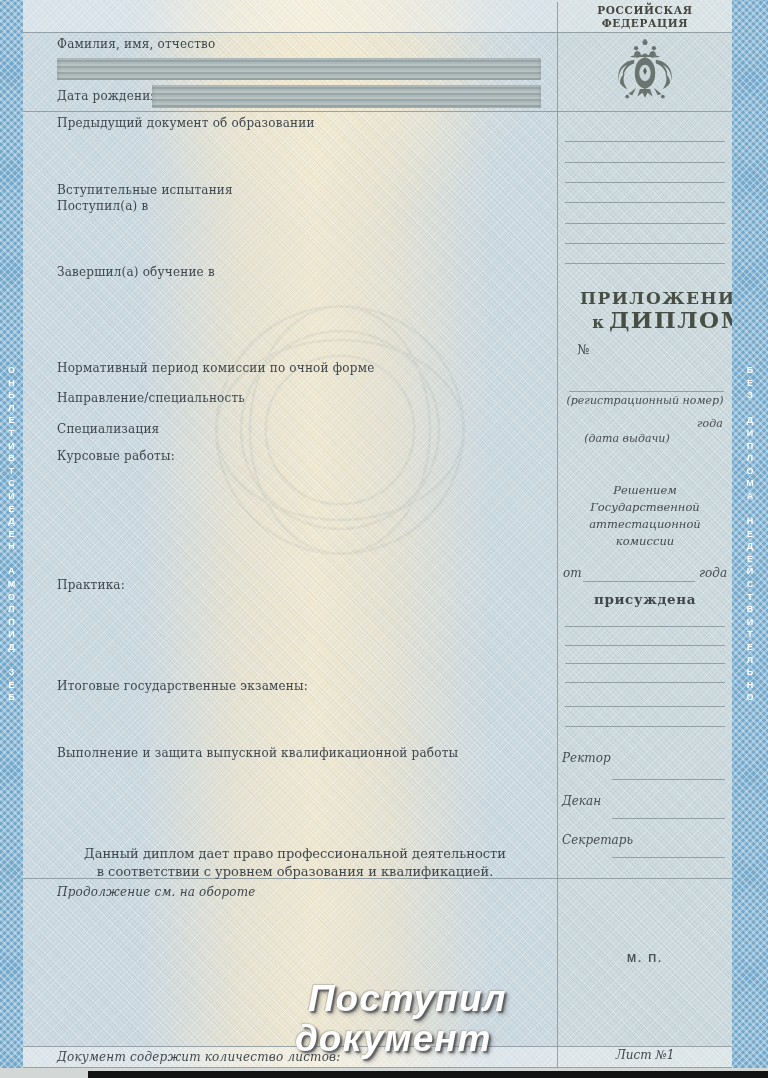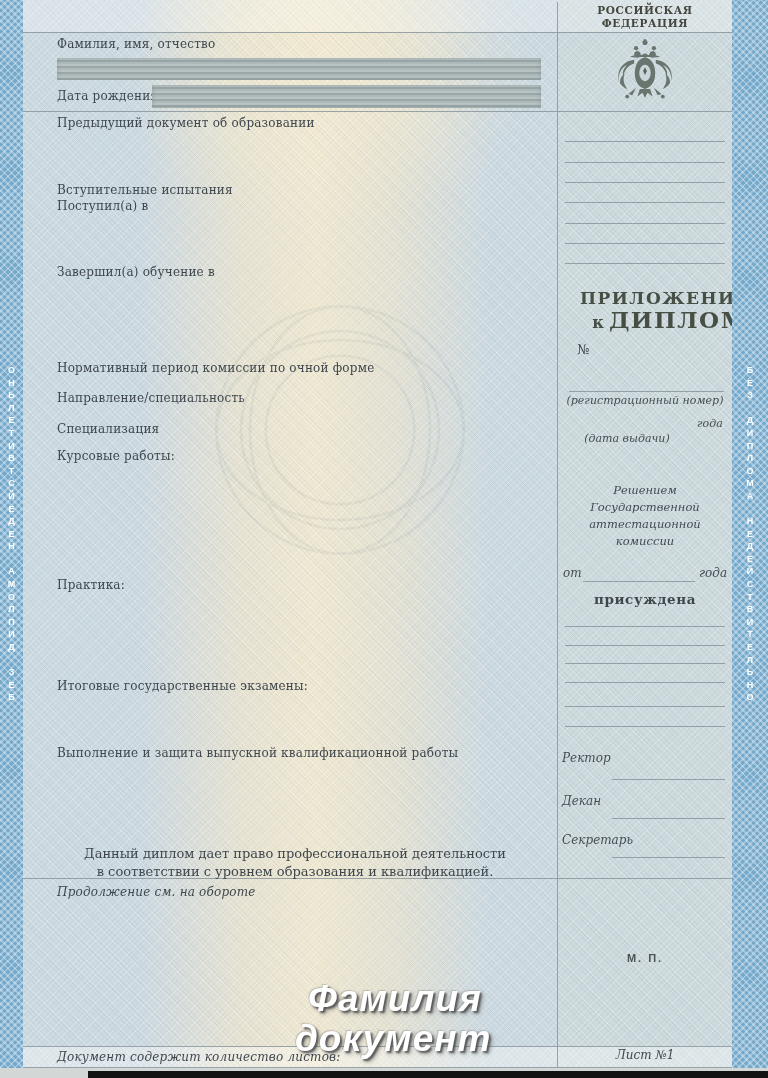--- a/index.html
+++ b/index.html
@@ -258,18 +258,18 @@
     <div class="blank-line" style="left:55px;top:779px;width:113px;"></div>
     <div class="rc rc-it" style="left:5px;top:794px;font-size:12px;">Декан</div>
     <div class="blank-line" style="left:55px;top:818px;width:113px;"></div>
     <div class="rc rc-it" style="left:5px;top:833px;font-size:12px;">Секретарь</div>
     <div class="blank-line" style="left:55px;top:857px;width:113px;"></div>
 
     <div class="rc-center stamp" style="top:952px;">М. П.</div>
     <div class="rc-center it" style="top:1048px;font-size:12px;">Лист №1</div>
   </div>
 
-  <div class="watermark" style="left:308px;top:978px;">Фамилия</div>
+  <div class="watermark" style="left:308px;top:978px;">Поступил</div>
   <div class="watermark" style="left:295px;top:1018px;">документ</div>
 
   <div class="scan-bottom"></div>
   <div class="scan-bar"></div>
 </div>
 
 </body></html>

